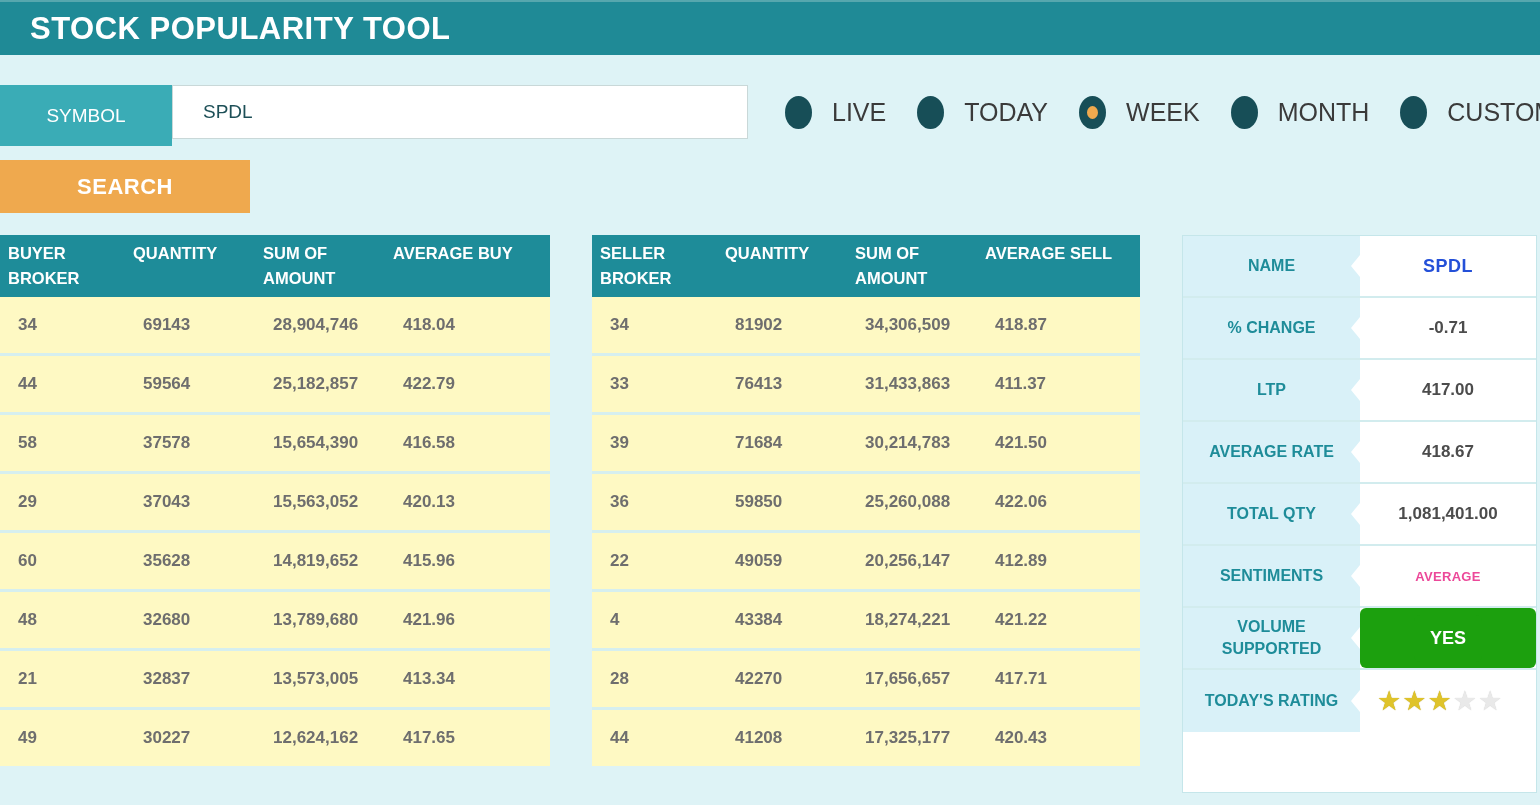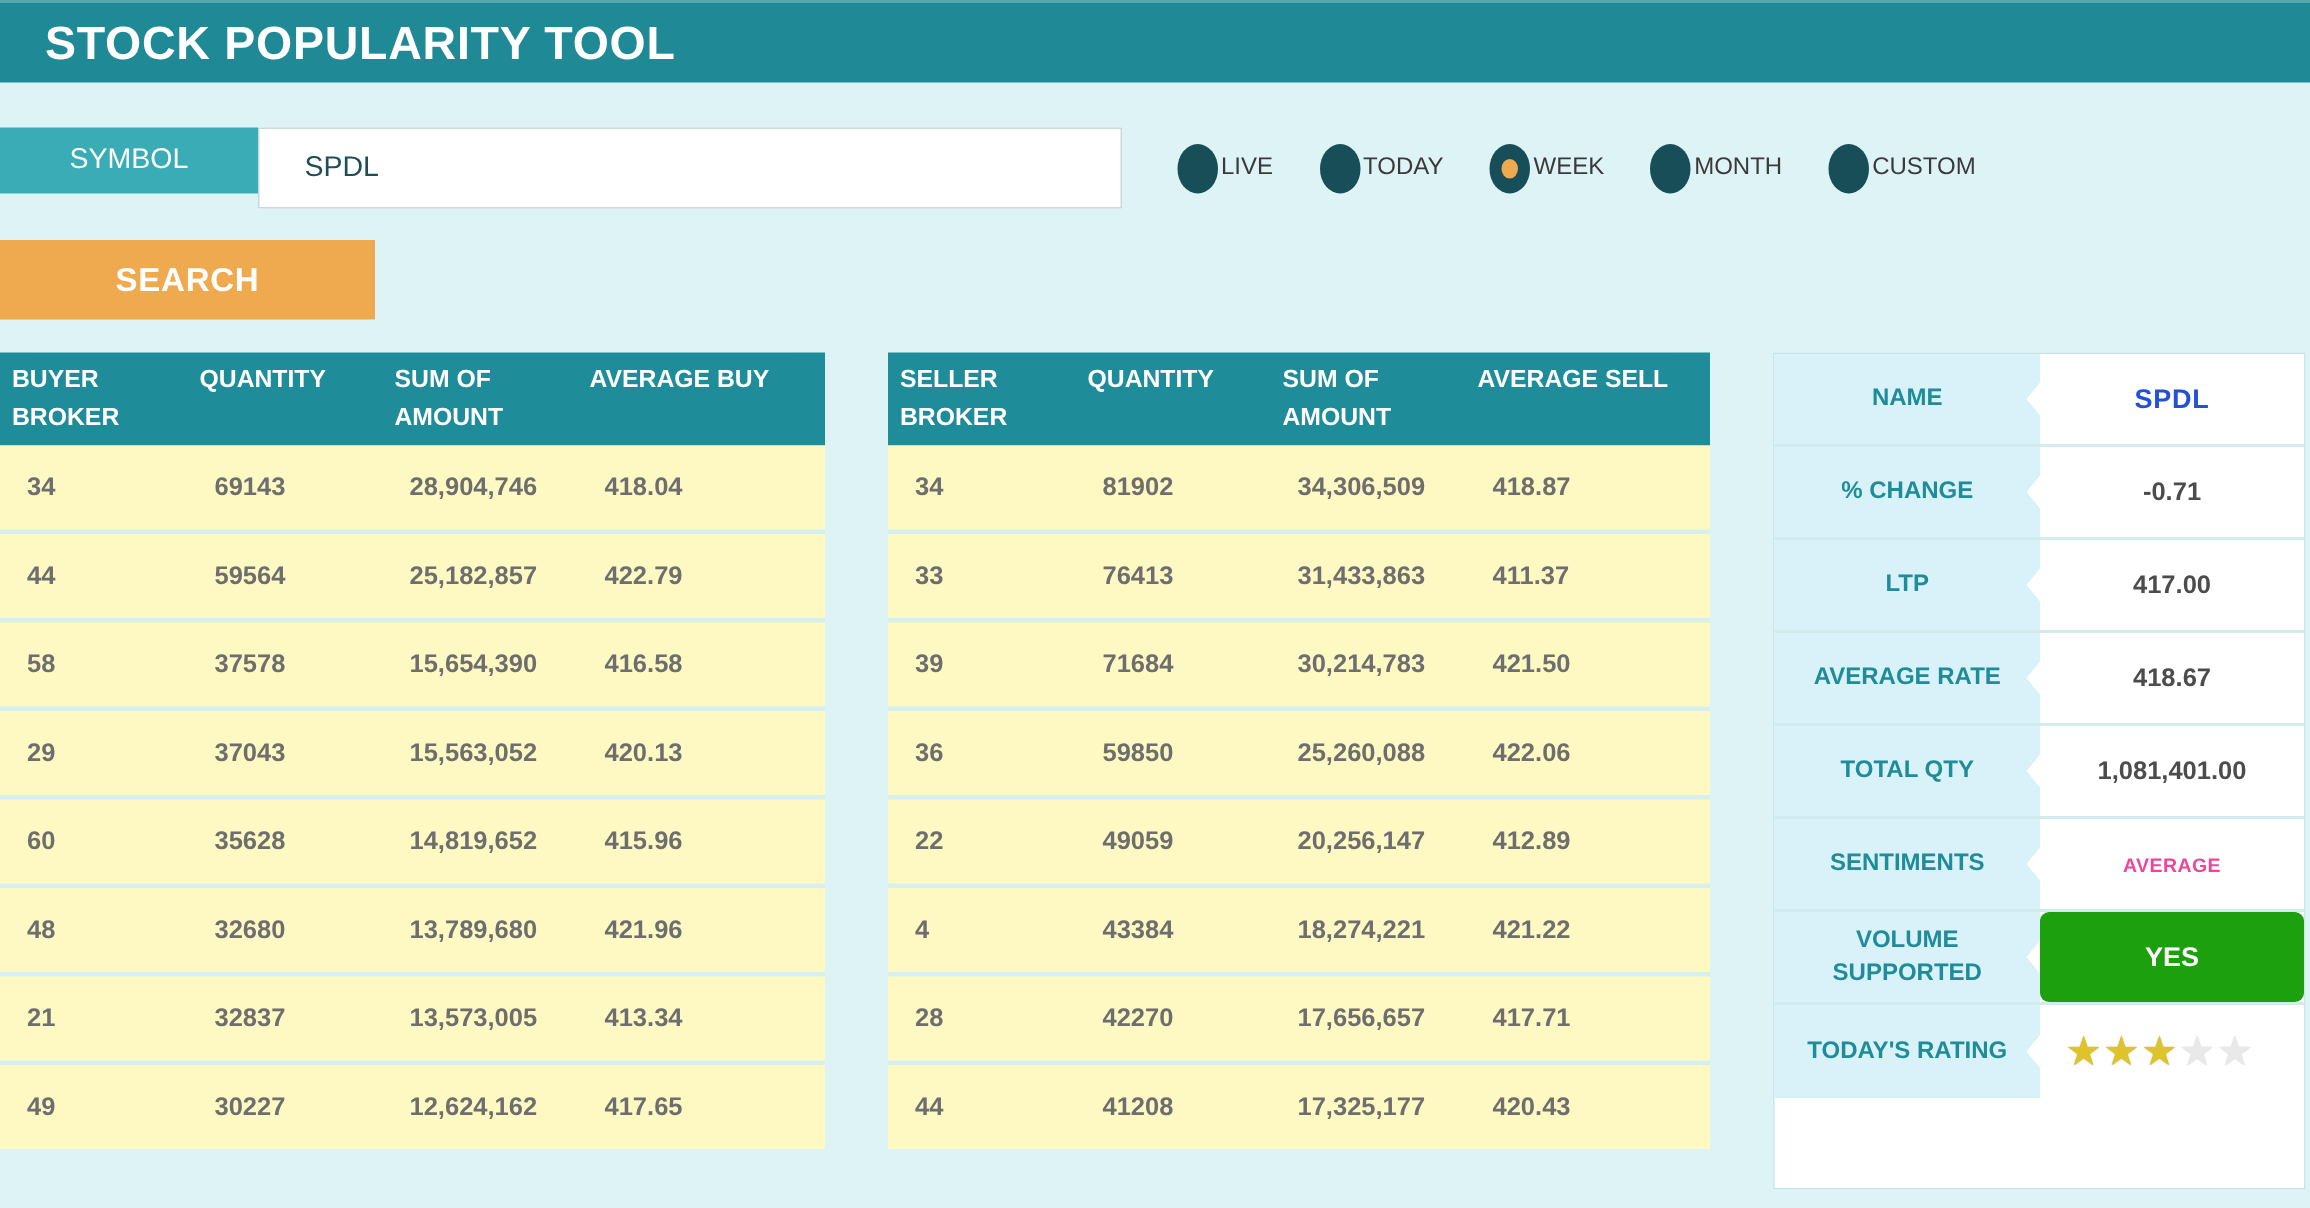--- a/index.html
+++ b/index.html
@@ -4,34 +4,34 @@
 <style>
   html,body{margin:0;padding:0;}
   body{font-family:"Liberation Sans","DejaVu Sans",sans-serif;background:#def3f6;}
   #stage{position:relative;width:1540px;height:805px;overflow:hidden;background:#def3f6;}
 
   
   .topbar{position:absolute;left:0;top:0;width:1540px;height:55px;background:#1f8a96;border-top:2px solid #56a7ae;box-sizing:border-box;}
   .topbar .title{position:absolute;left:30px;top:0;line-height:53px;color:#ffffff;font-size:31px;font-weight:bold;letter-spacing:.5px;}
 
   
-  .symbol-label{position:absolute;left:0;top:85px;width:172px;height:44px;background:#3aacb6;color:#fff;
+  .symbol-label{position:absolute;left:0;top:85px;width:172px;height:61px;background:#3aacb6;color:#fff;
     display:flex;align-items:center;justify-content:center;font-size:19px;}
   .symbol-arrow{position:absolute;left:176px;top:99px;width:0;height:0;
     border-top:13px solid transparent;border-bottom:13px solid transparent;border-right:11px solid #3aacb6;}
   .symbol-input{position:absolute;left:172px;top:85px;width:576px;height:54px;box-sizing:border-box;
     background:#fff;border:1px solid #c9d8d8;padding:0 0 0 30px;font-size:19px;color:#1d4f57;
     font-family:"Liberation Sans","DejaVu Sans",sans-serif;outline:none;}
 
   
   .periods{position:absolute;left:785px;top:85px;height:54px;display:flex;align-items:center;gap:31px;}
   .period{display:flex;align-items:center;cursor:pointer;}
   .radio{width:27px;height:33px;border-radius:50%;background:#174e57;position:relative;flex:0 0 auto;}
   .period.selected .radio::after{content:'';position:absolute;left:8px;top:10px;width:11px;height:13px;border-radius:50%;background:#efa94e;}
-  .period .plabel{margin-left:2px;font-size:16px;color:#3a3a3a;}
+  .period .plabel{margin-left:20px;font-size:25px;color:#3a3a3a;}
 
   
   .search-btn{position:absolute;left:0;top:160px;width:250px;height:53px;background:#efa94e;border:none;cursor:pointer;
     color:#fff;font-size:22px;font-weight:bold;letter-spacing:.5px;font-family:"Liberation Sans","DejaVu Sans",sans-serif;}
 
   
   .btable{position:absolute;top:235px;background:#fff;border-radius:22px;}
   .btable .thead{display:grid;grid-template-columns:125px 130px 130px 1fr;background:#1e8c99;height:62px;box-sizing:border-box;}
   .btable .thead .th{color:#fff;font-weight:bold;font-size:16.5px;line-height:25px;padding:6px 0 0 8px;}
   .btable .trow{display:grid;grid-template-columns:125px 130px 130px 1fr;height:56px;border-top:3px solid #d6efef;background:#fef9c3;align-items:center;}

